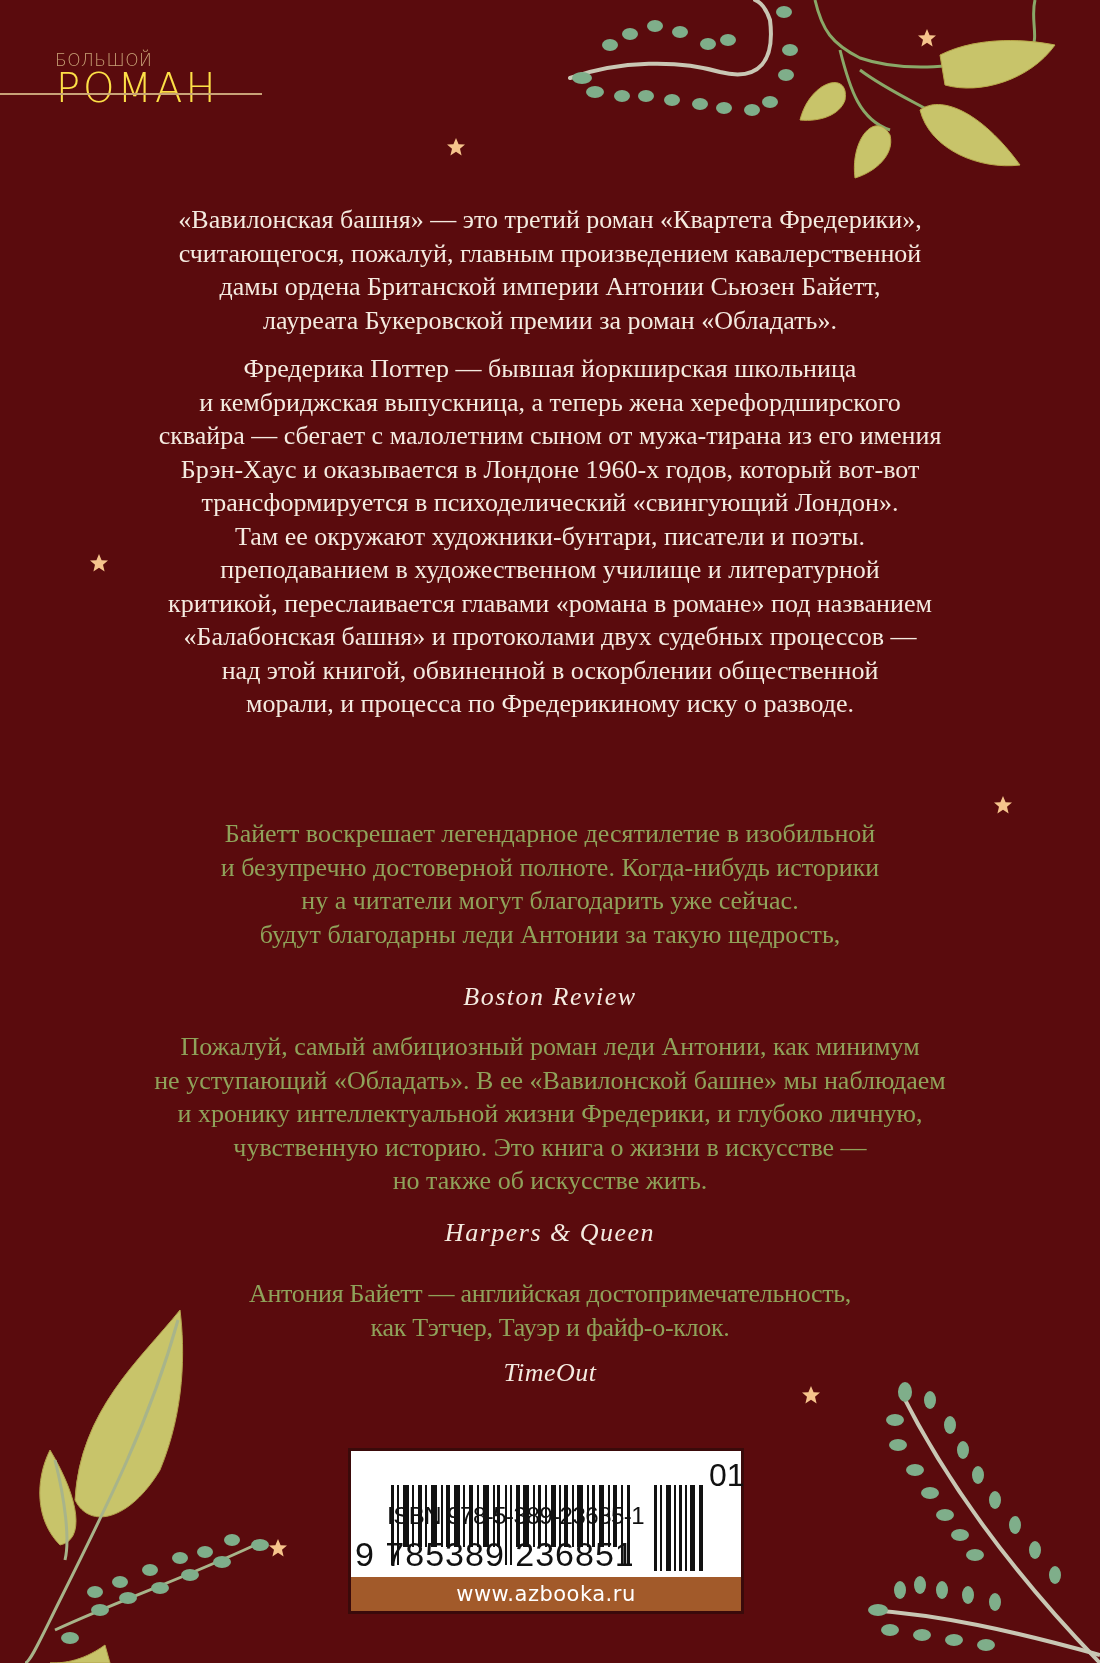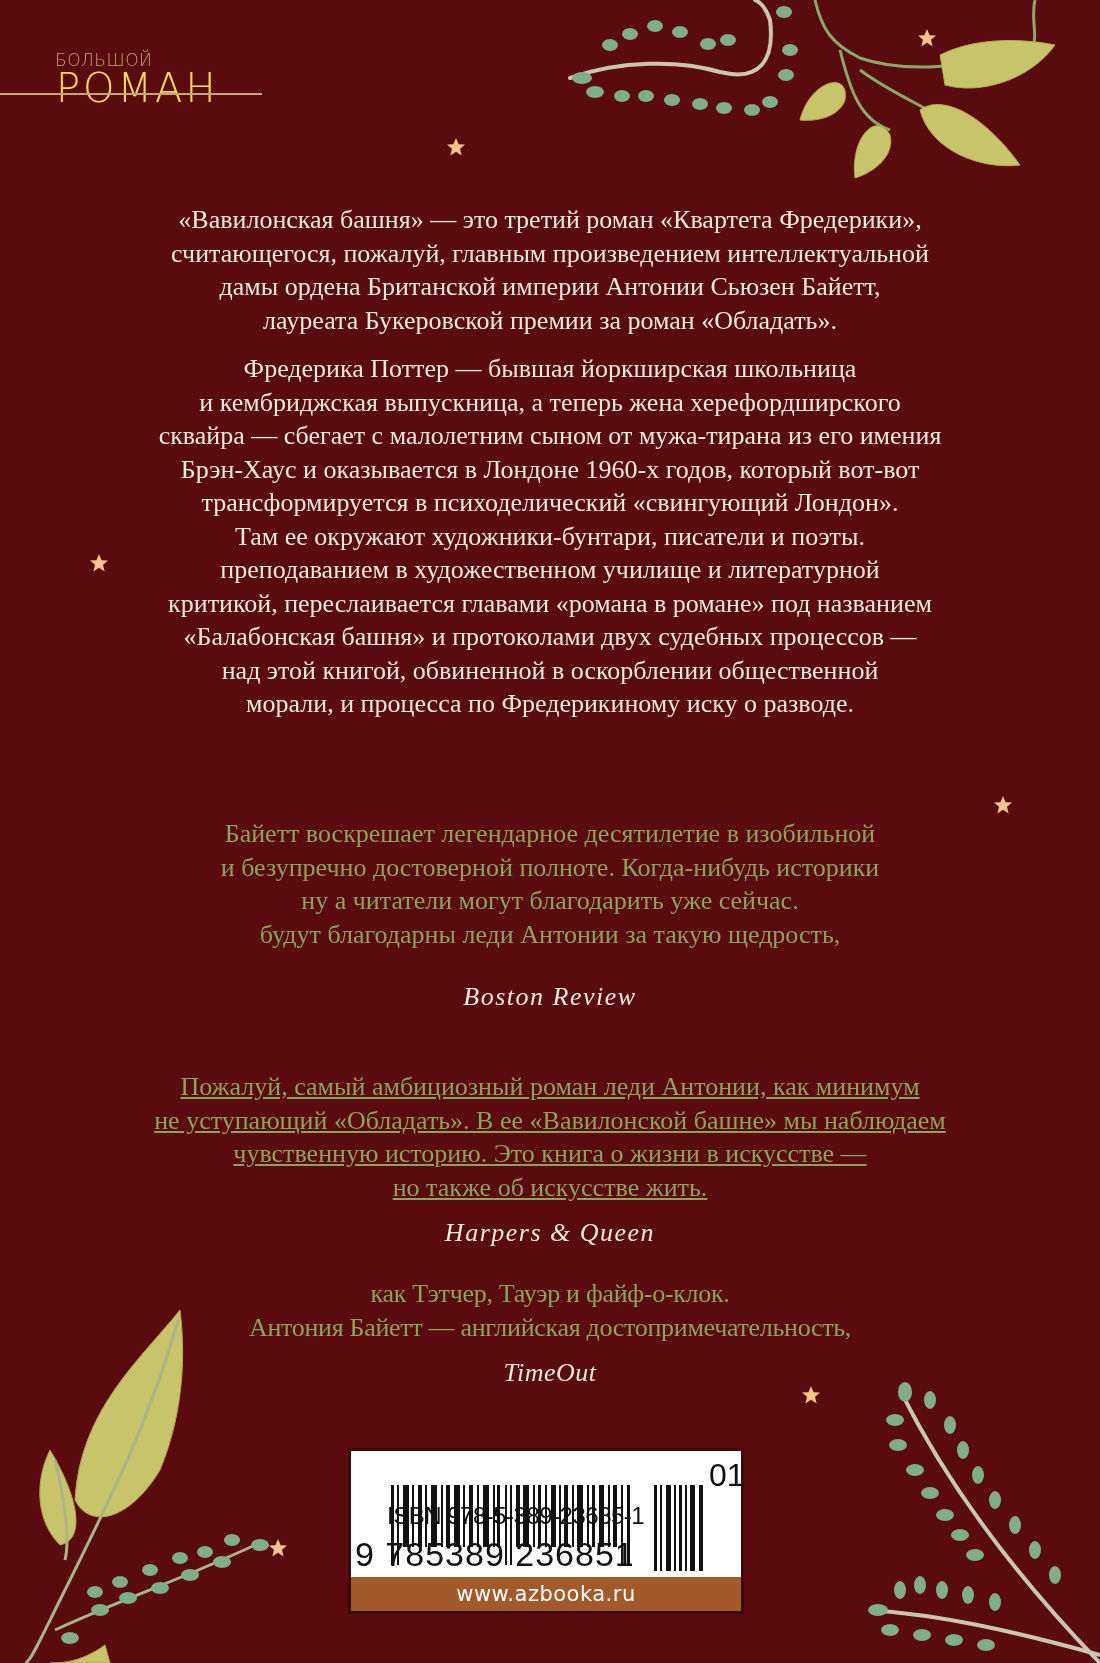--- a/index.html
+++ b/index.html
@@ -197,21 +197,21 @@
   </svg>
 
 <div class="abs logo">
   <span class="logo-small">БОЛЬШОЙ</span>
   <span class="logo-big">РОМАН</span>
   <div class="logo-line"></div>
 </div>
 
 <div class="para" style="top:203px;">
   <span class="ln">«Вавилонская башня» — это третий роман «Квартета Фредерики»,</span>
-  <span class="ln">считающегося, пожалуй, главным произведением интеллектуальной</span>
+  <span class="ln">считающегося, пожалуй, главным произведением кавалерственной</span>
   <span class="ln">дамы ордена Британской империи Антонии Сьюзен Байетт,</span>
   <span class="ln">лауреата Букеровской премии за роман «Обладать».</span>
 </div>
 
 <div class="para" style="top:352px;">
   <span class="ln">Фредерика Поттер — бывшая йоркширская школьница</span>
   <span class="ln">и кембриджская выпускница, а теперь жена херефордширского</span>
   <span class="ln">сквайра — сбегает с малолетним сыном от мужа-тирана из его имения</span>
   <span class="ln">Брэн-Хаус и оказывается в Лондоне 1960-х годов, который вот-вот</span>
   <span class="ln">трансформируется в психоделический «свингующий Лондон».</span>
@@ -224,31 +224,32 @@
 </div>
 
 <div class="quote" style="top:817px;">
   <span class="ln">Байетт воскрешает легендарное десятилетие в изобильной</span>
   <span class="ln">и безупречно достоверной полноте. Когда-нибудь историки</span>
   <span class="ln">ну а читатели могут благодарить уже сейчас.</span>
   <span class="ln">будут благодарны леди Антонии за такую щедрость,</span>
 </div>
 <div class="src" style="top:970px;margin-top:12px;">Boston Review</div>
 
-<div class="quote" style="top:1070px;text-decoration:underline;">
+<div class="quote" style="top:1030px;">
   <span class="ln">Пожалуй, самый амбициозный роман леди Антонии, как минимум</span>
   <span class="ln">не уступающий «Обладать». В ее «Вавилонской башне» мы наблюдаем</span>
+  <span class="ln">и хронику интеллектуальной жизни Фредерики, и глубоко личную,</span>
   <span class="ln">чувственную историю. Это книга о жизни в искусстве —</span>
   <span class="ln">но также об искусстве жить.</span>
 </div>
 <div class="src" style="top:1218px;">Harpers &amp; Queen</div>
 
 <div class="quote narrow" style="top:1277px;">
+  <span class="ln">Антония Байетт — английская достопримечательность,</span>
   <span class="ln">как Тэтчер, Тауэр и файф-о-клок.</span>
-  <span class="ln">Антония Байетт — английская достопримечательность,</span>
 </div>
 <div class="src" style="top:1358px;letter-spacing:0.5px;">TimeOut</div>
 
 <div class="barcode">
   <span class="isbn">ISBN 978-5-389-23685-1</span>
   <span class="addon-digits">01</span>
   <svg class="bars" viewBox="0 0 242 80" preserveAspectRatio="none">
     <g fill="#111">
       <rect x="0" y="0" width="3" height="80"></rect>
         <rect x="6" y="0" width="2" height="80"></rect>

